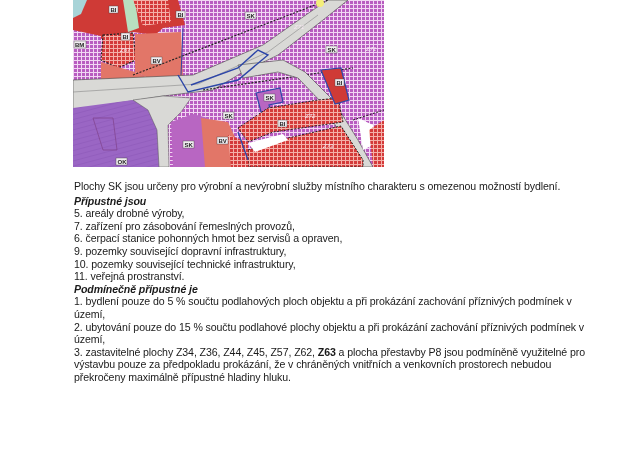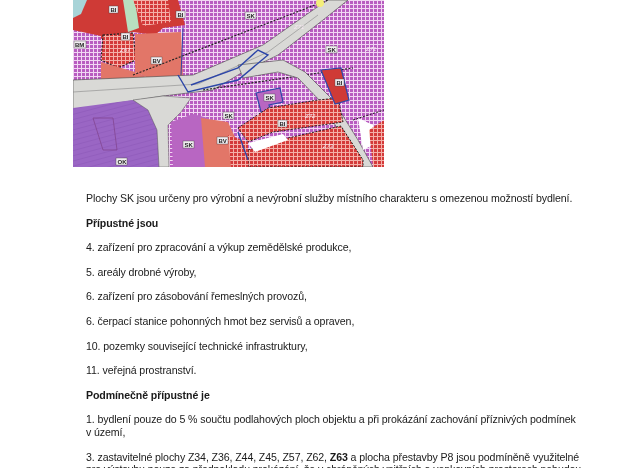--- a/index.html
+++ b/index.html
@@ -1,23 +1,23 @@
 <!DOCTYPE html>
 <html><head>
 <meta charset="utf-8">
 <style>
   html, body { margin:0; padding:0; background:#ffffff; }
   body { width:623px; height:468px; position:relative; overflow:hidden;
          font-family:"Liberation Sans", sans-serif; color:#1a1a1a; }
   .map { position:absolute; left:73px; top:0; width:311px; height:167px; overflow:hidden; background:#c9a0d6; }
   .map svg { display:block; }
   .text-block { position:absolute; left:74px; top:180px; width:520px; font-size:10.6px; line-height:12.6px; letter-spacing:-0.1px; }
-  .text-block p { margin:12px; }
+  .text-block p { margin:0; }
   .intro { margin-bottom:2px !important; }
-  .heading { font-weight:bold; }
+  .heading { font-weight:bold;font-style:italic; }
   .section2 { margin-top:12px; }
   .lbl { font-family:"Liberation Sans", sans-serif; font-size:6px; font-weight:bold; fill:#222; }
   .lblbg { fill:#f2eef2; stroke:#444; stroke-width:0.4; }
   .zlbl { font-family:"Liberation Sans", sans-serif; font-size:6px; fill:#f5e6f0; font-style:italic; }
 </style>
 </head>
 <body>
 
 <div class="map">
   <svg width="311" height="167" viewBox="0 0 311 167" xmlns="http://www.w3.org/2000/svg">
@@ -122,23 +122,24 @@
       <rect class="lblbg" x="43" y="158" width="11" height="7"></rect>
         <text class="lbl" x="44.5" y="163.5">OK</text>
     </g>
   </svg>
 </div>
 
 <div class="text-block">
   <p class="intro">Plochy SK jsou určeny pro výrobní a nevýrobní služby místního charakteru s omezenou možností bydlení.</p>
 
   <p class="heading">Přípustné jsou</p>
-  <p>4. zařízení pro zpracování a výkup zemědělské produkce,</p>
   <p>5. areály drobné výroby,</p>
-  <p>6. zařízení pro zásobování řemeslných provozů,</p>
+  <p>7. zařízení pro zásobování řemeslných provozů,</p>
   <p>6. čerpací stanice pohonných hmot bez servisů a opraven,</p>
+  <p>9. pozemky související dopravní infrastruktury,</p>
   <p>10. pozemky související technické infrastruktury,</p>
   <p>11. veřejná prostranství.</p>
 
   <p class="heading section2">Podmínečně přípustné je</p>
   <p>1. bydlení pouze do 5 % součtu podlahových ploch objektu a při prokázání zachování příznivých podmínek v území,</p>
+  <p>2. ubytování pouze do 15 % součtu podlahové plochy objektu a při prokázání zachování příznivých podmínek v území,</p>
   <p><span>3. zastavitelné plochy Z34, Z36, Z44, Z45, Z57, Z62, </span><b>Z63</b><span> a plocha přestavby P8 jsou podmíněně využitelné pro výstavbu pouze za předpokladu prokázání, že v chráněných vnitřních a venkovních prostorech nebudou překročeny maximálně přípustné hladiny hluku.</span></p>
 </div>
 
 </body></html>

